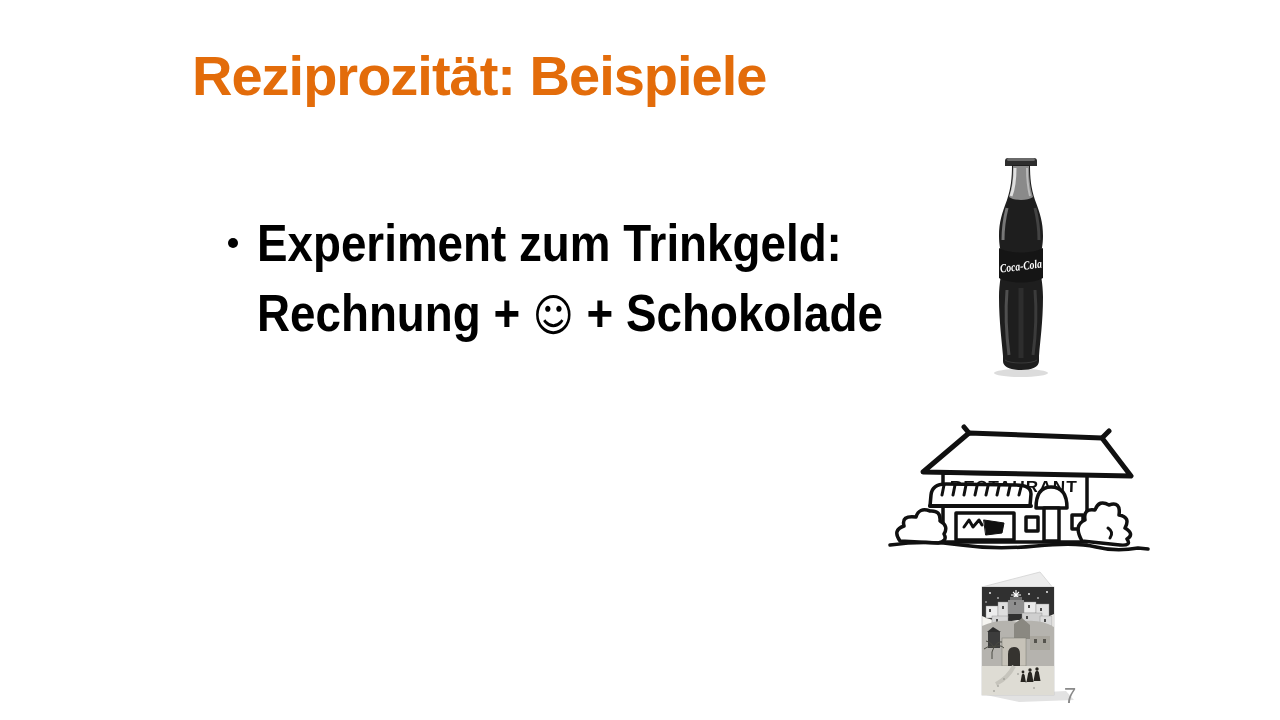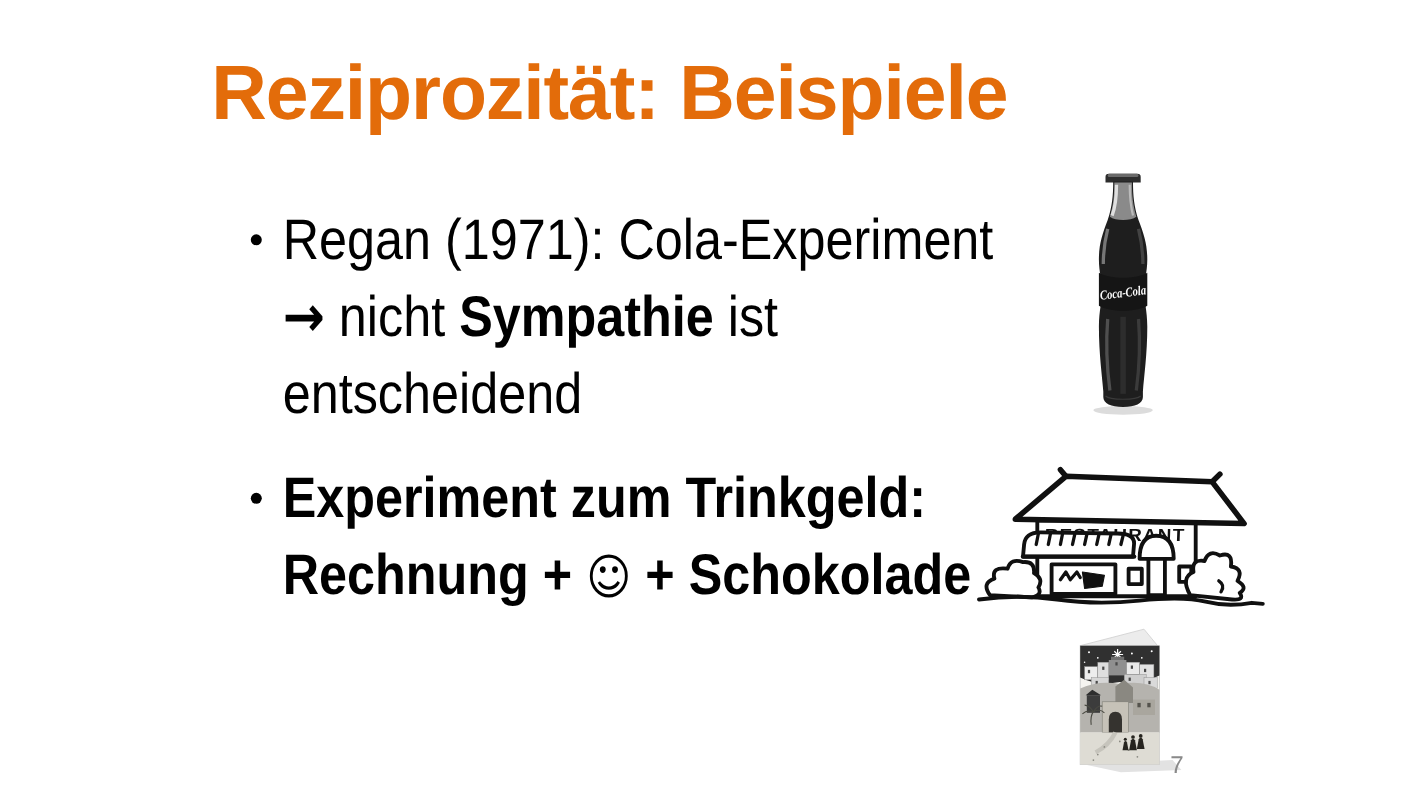--- a/index.html
+++ b/index.html
@@ -3,21 +3,21 @@
 <meta charset="utf-8">
 <style>
   html,body{margin:0;padding:0;background:#fff;}
   .stage{
     position:relative;width:1280px;height:720px;background:#ffffff;overflow:hidden;
     font-family:"Liberation Sans",sans-serif;
   }
   
   .title{
     position:absolute;left:192px;top:44px;margin:0;
-    font-size:70px;font-weight:bold;letter-spacing:-1px;line-height:1.15;
+    font-size:56px;font-weight:bold;letter-spacing:-1px;line-height:1.15;
     color:#E36C0A;white-space:nowrap;
   }
   
   .content{position:absolute;left:227px;top:183px;width:780px;}
   .bullet{display:flex;align-items:flex-start;}
   .bullet.b2{margin-top:25px;font-weight:bold;}
   .bullet.b3{margin-top:14px;}
   .dotcol{flex:0 0 30px;position:relative;height:70px;}
   .dotcol i{position:absolute;left:1px;top:30px;width:10px;height:10px;background:#000;border-radius:50%;}
   .btext{
@@ -40,30 +40,20 @@
 </style>
 </head>
 <body>
 
 <div class="stage">
 
   <h1 class="title">Reziprozität: Beispiele</h1>
 
   <div class="content">
 
-    <div class="bullet b1">
-      <span class="dotcol">
-          <i></i>
-        </span>
-      <div class="btext">
-        <div><span>Regan (1971): Cola-Experiment</span></div>
-        <div><span class="arrow">→</span><span> nicht </span><b>Sympathie</b><span> ist</span></div>
-        <div>entscheidend</div>
-      </div>
-    </div>
 
     <div class="bullet b2">
       <span class="dotcol">
           <i></i>
         </span>
       <div class="btext">
         <div><span>Experiment zum Trinkgeld:</span></div>
         <div><span>Rechnung + </span><span class="smiley">☺</span><span> + Schokolade</span></div>
       </div>
     </div>

